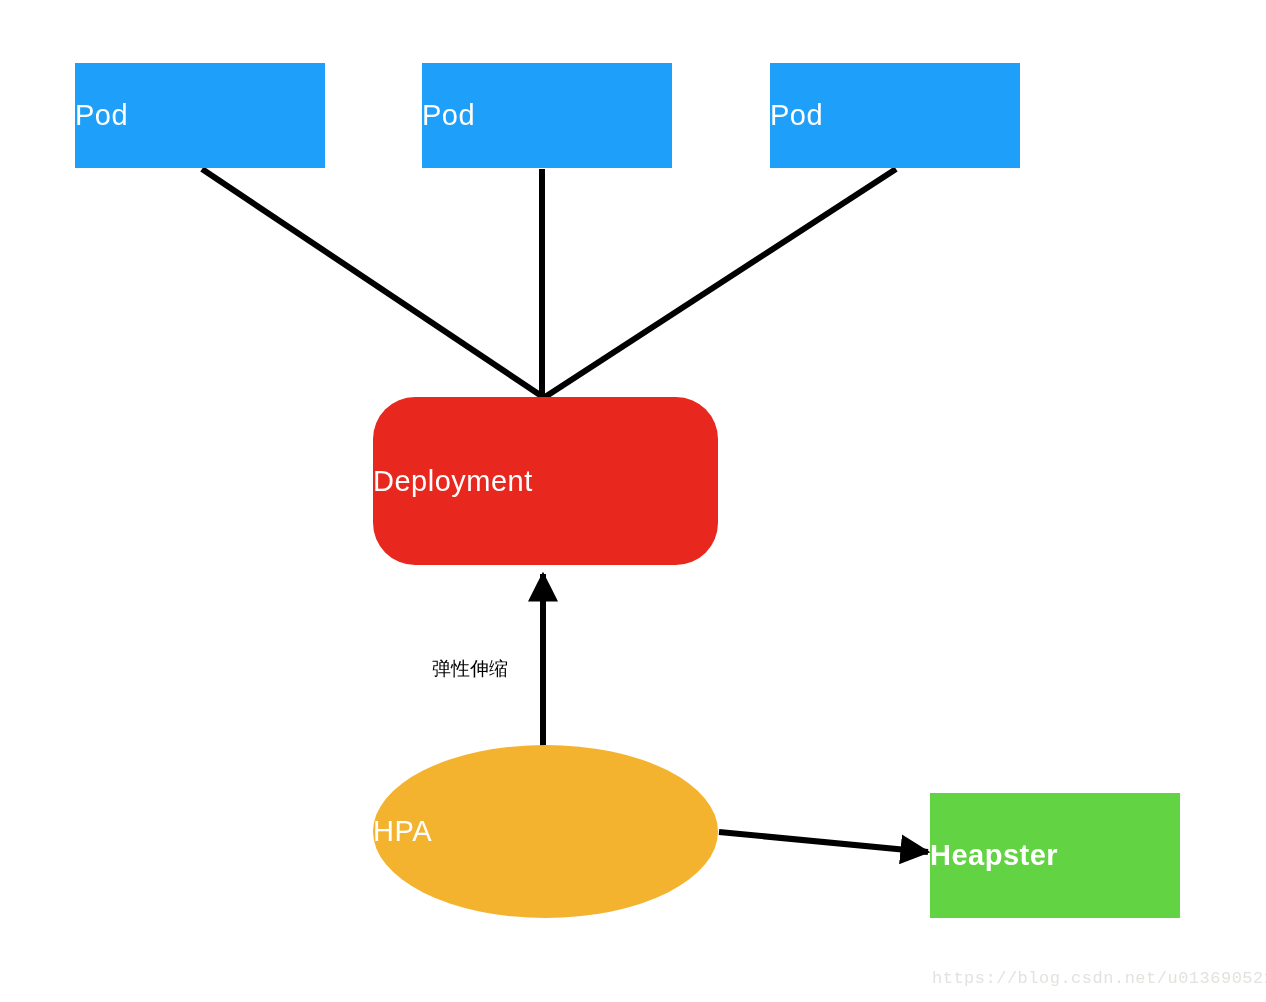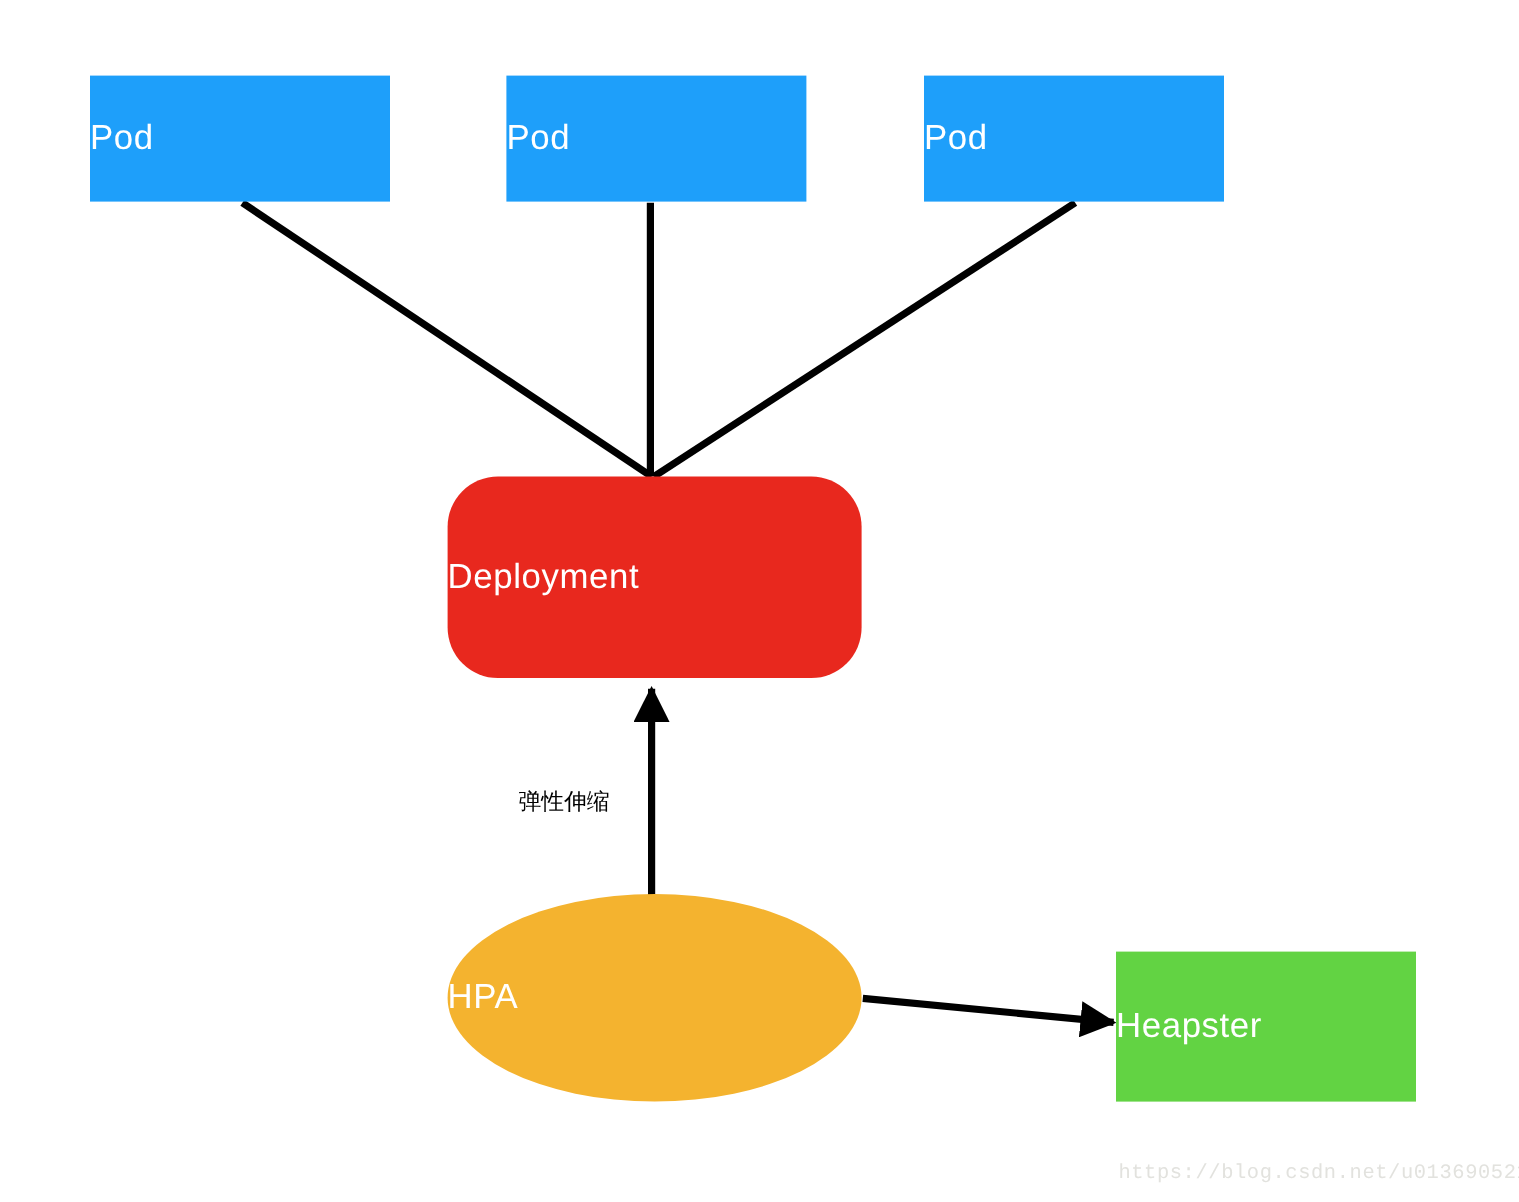--- a/index.html
+++ b/index.html
@@ -100,21 +100,21 @@
   </div>
 
   <div class="node node-hpa" style="background: rgb(244, 179, 47);">
     <span>HPA</span>
   </div>
 
   <div class="node node-deployment" style="background: rgb(232, 40, 30);">
     <span>Deployment</span>
   </div>
 
-  <div class="node node-heapster" style="background: rgb(98, 211, 67);">
+  <div class="node node-heapster" style="background: rgb(98, 211, 67); font-weight: bold;">
     <span>Heapster</span>
   </div>
 
   <div class="edge-label">弹性伸缩</div>
 
   <div class="watermark">https://blog.csdn.net/u013690521</div>
 
 </div>
 
 </body></html>

